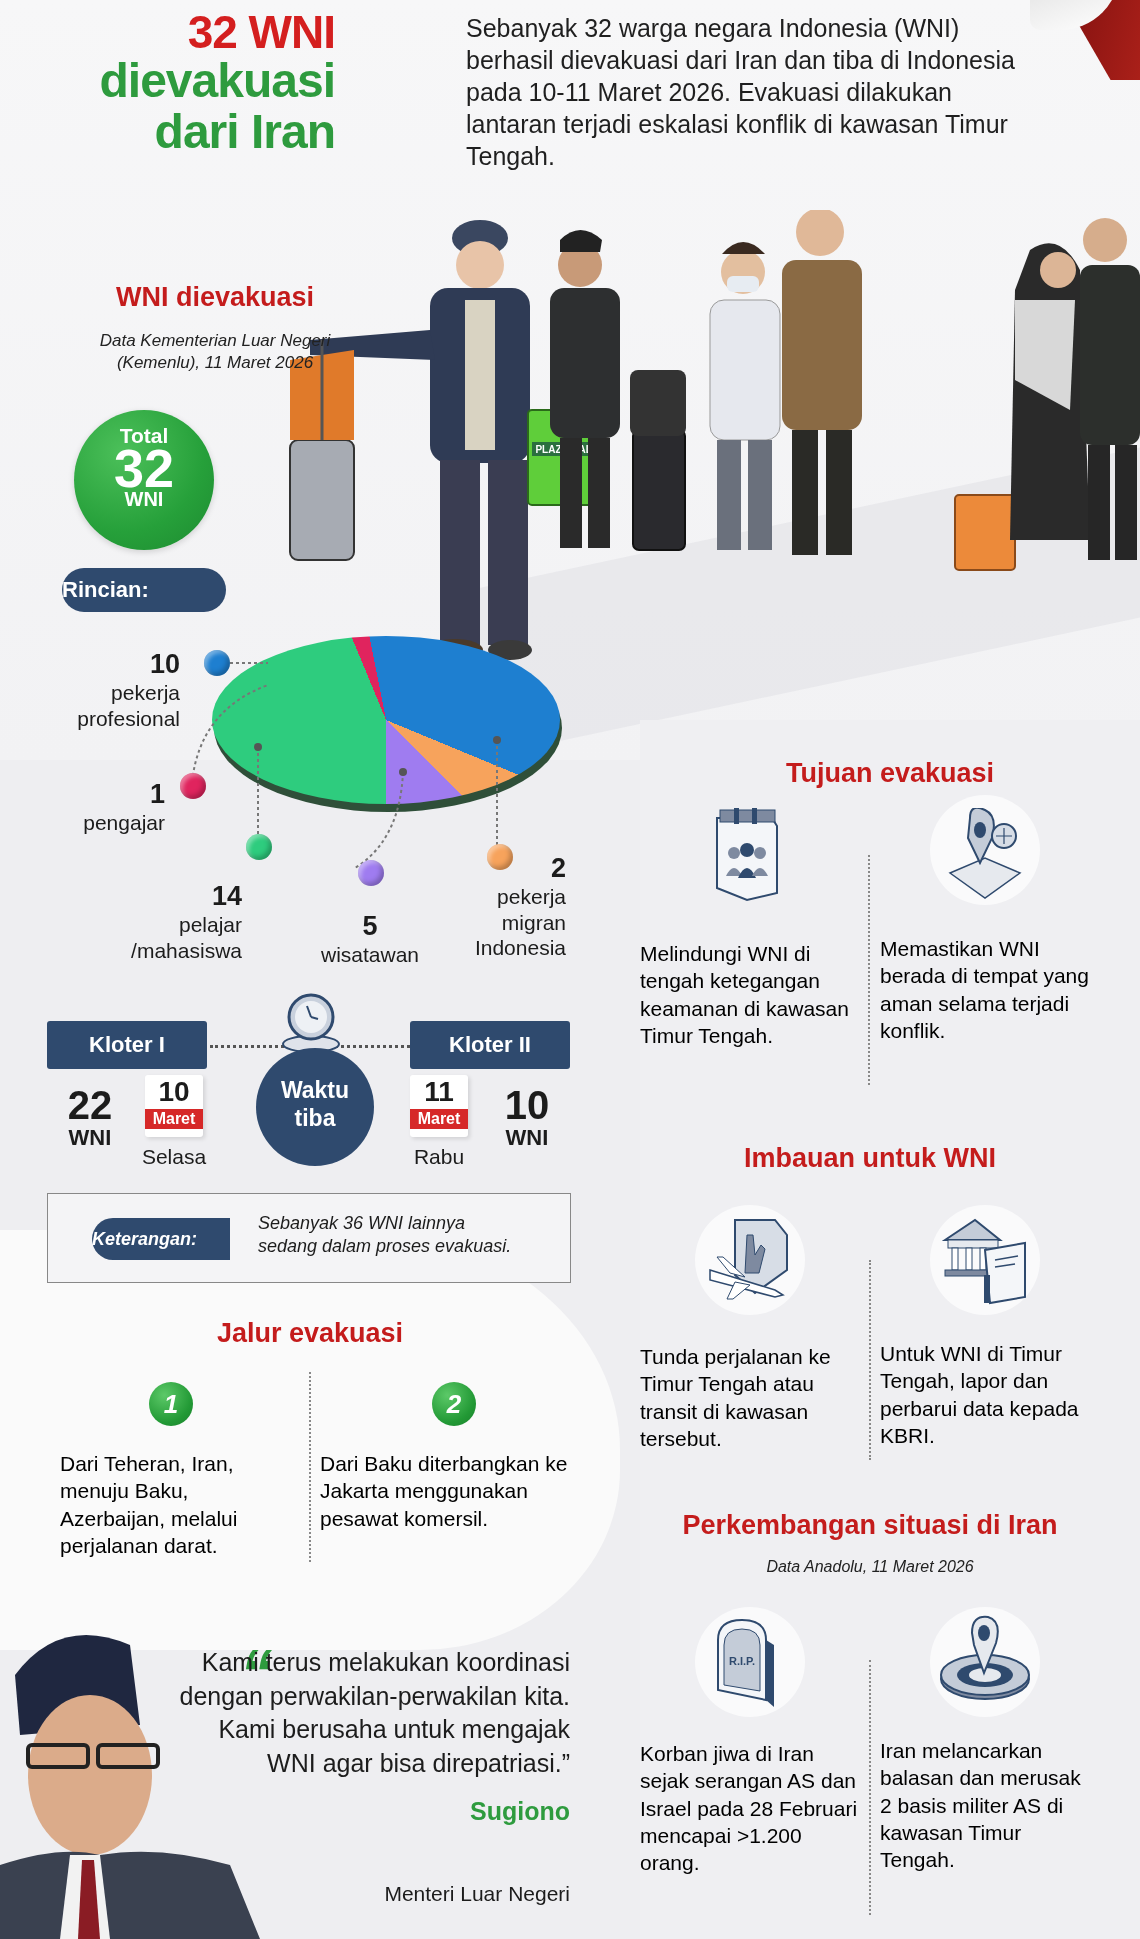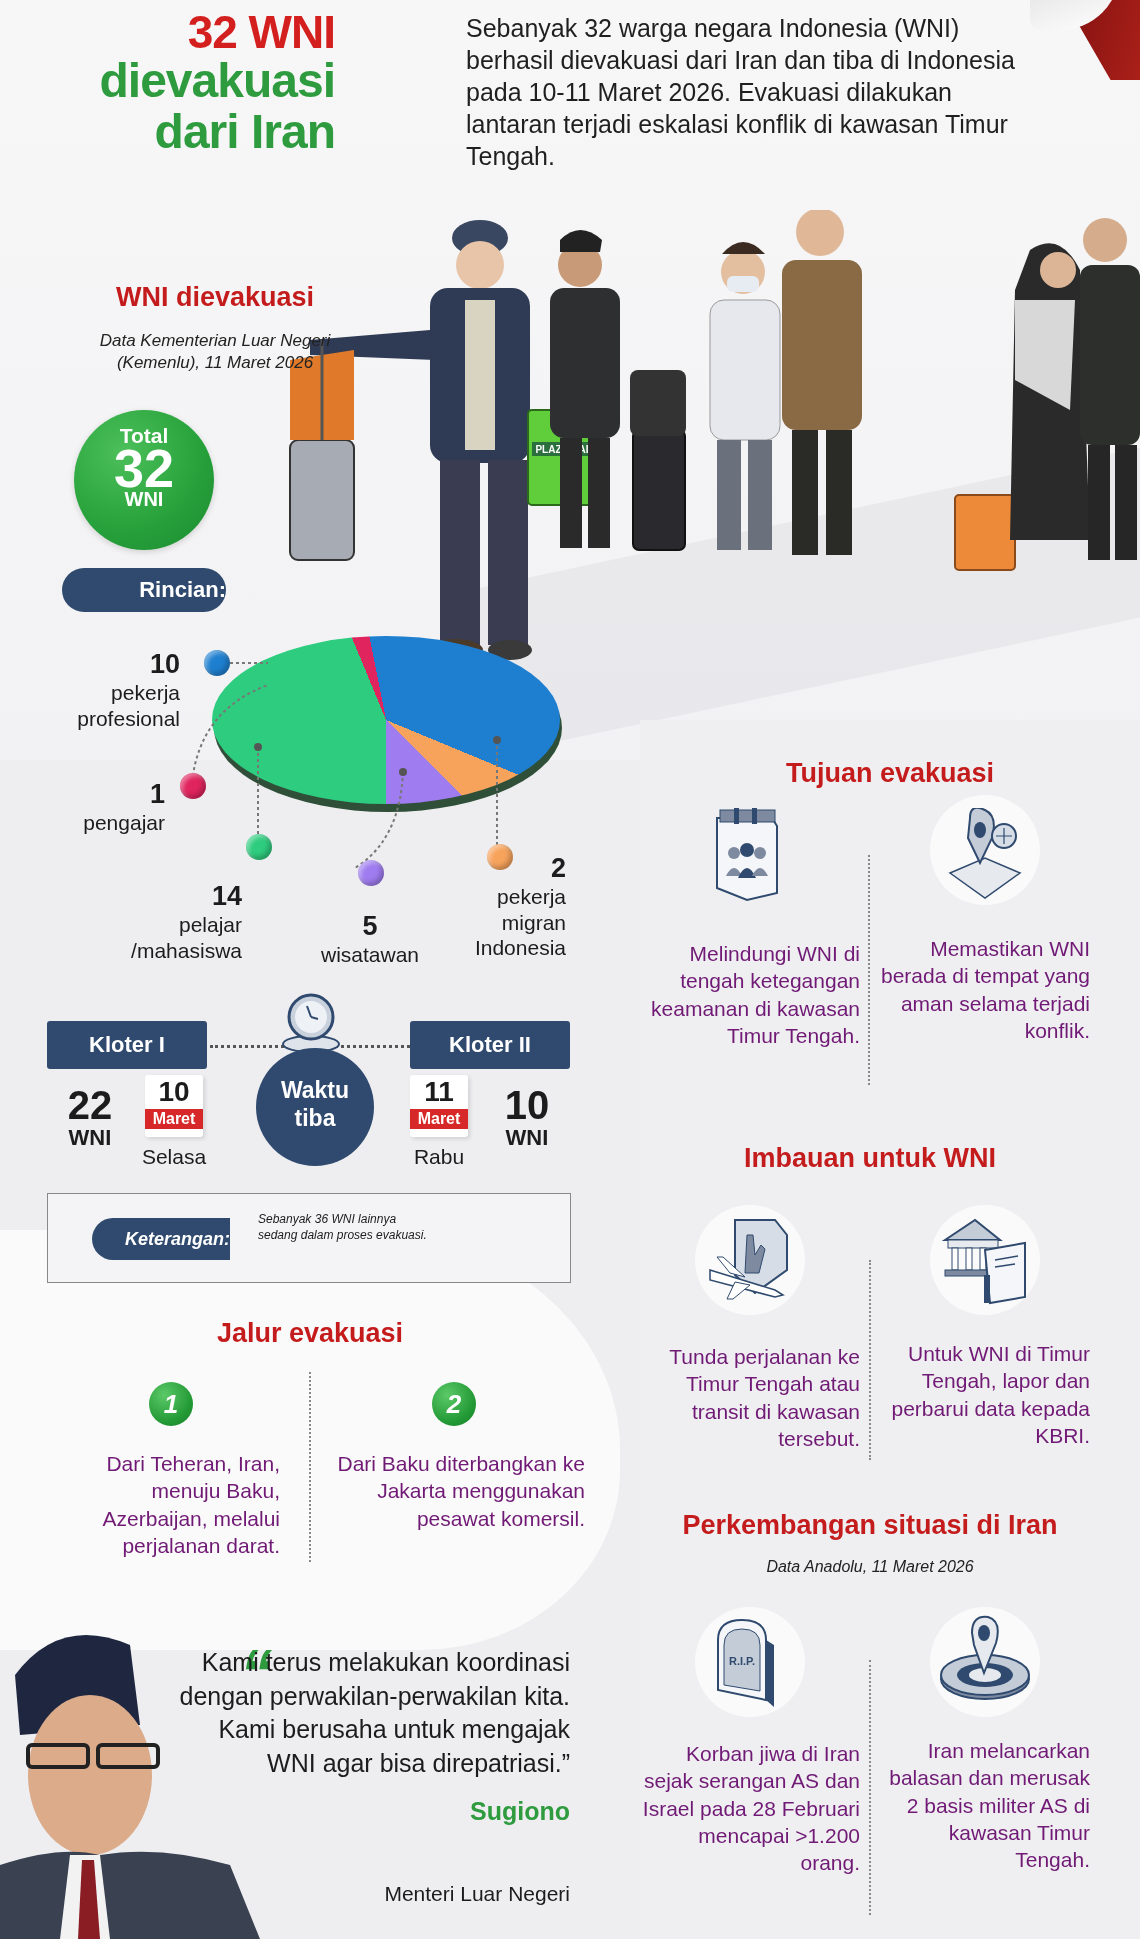--- a/index.html
+++ b/index.html
@@ -37,21 +37,21 @@
   .h-red { color: #c41c1c; font-weight: 700; font-size: 27px; text-align: center; }
   .src { font-style: italic; font-size: 17px; color: #222; text-align: center; line-height: 1.3; }
 
   
   .total { left: 74px; top: 410px; width: 140px; height: 140px; border-radius: 50%;
     background: radial-gradient(circle at 35% 30%, #4cc05a 0%, #26a03a 60%, #1d8a30 100%);
     color: #fff; text-align: center; font-weight: 700; box-shadow: 0 2px 6px rgba(0,0,0,.15); }
   .total .t1 { font-size: 21px; margin-top: 14px; }
   .total .t2 { font-size: 54px; line-height: 40px; }
   .total .t3 { font-size: 20px; }
-  .pill { background: #2f4a6e; color: #fff; font-weight: 700; border-radius: 22px; text-align: right; }
+  .pill { background: #2f4a6e; color: #fff; font-weight: 700; border-radius: 22px; text-align: left; }
   .rincian { left: 62px; top: 568px; width: 164px; height: 44px; font-size: 22px; line-height: 44px; }
   .pie-shadow { left: 214px; top: 644px; width: 348px; height: 168px; border-radius: 50%; background: #1a3d25; opacity: .9; }
   .pie { left: 212px; top: 636px; width: 348px; height: 168px; border-radius: 50%;
     background: conic-gradient(from 0deg, #1e7fd0 0deg 112.5deg, #f7a35c 112.5deg 135deg, #9f7cf0 135deg 180deg, #2ecc7e 180deg 337.5deg, #e0245e 337.5deg 348.75deg, #1e7fd0 348.75deg 360deg); }
 
   .dot { width: 26px; height: 26px; border-radius: 50%; box-shadow: inset -3px -3px 5px rgba(0,0,0,.25), inset 3px 3px 4px rgba(255,255,255,.4); }
   .lbl { text-align: right; font-size: 21px; line-height: 1.2; color: #1c1c1c; }
   .lbl .num { font-weight: 700; font-size: 27px; display: block; }
   .lbl-center { text-align: center; }
 
@@ -63,25 +63,25 @@
   .cal .d { font-weight: 800; font-size: 28px; line-height: 34px; }
   .cal .m { background: #d62828; color: #fff; font-weight: 700; font-size: 16px; line-height: 20px; }
   .day { font-size: 21px; text-align: center; }
   .waktu { left: 256px; top: 1048px; width: 118px; height: 118px; border-radius: 50%; background: #2f4a6e; color: #fff; font-weight: 700; font-size: 23px; text-align: center; line-height: 28px; padding-top: 28px; }
   .clock { left: 280px; top: 990px; width: 62px; height: 62px; }
   .dotted-h { border-top: 3px dotted #555; height: 0; }
 
   
   .ket-box { left: 47px; top: 1193px; width: 524px; height: 90px; border: 1.5px solid #888; background: #f4f4f6; }
   .ket-pill { left: 92px; top: 1218px; width: 138px; height: 42px; line-height: 42px; font-size: 18px; font-style: italic; border-radius: 21px 0 0 21px; }
-  .ket-text { left: 258px; top: 1212px; font-style: italic; font-size: 12px; line-height: 1.3; }
+  .ket-text { left: 258px; top: 1212px; font-style: italic; font-size: 18px; line-height: 1.3; }
 
   
   .num-badge { width: 44px; height: 44px; border-radius: 50%; background: radial-gradient(circle at 35% 30%, #5cc968, #229935 65%, #1a7f2b); color: #fff; font-weight: 700; font-style: italic; font-size: 26px; text-align: center; line-height: 44px; }
-  .body-txt { font-size: 21px; line-height: 1.3; text-align: right; color: #701a75; }
+  .body-txt { font-size: 21px; line-height: 1.3; text-align: left; color: #000000; }
   .vdots { border-left: 2px dotted #888; width: 0; }
 
   
   .icon-circle { width: 110px; height: 110px; border-radius: 50%; background: #fafafb; }
 
   
   .quote-mark { left: 240px; top: 1641px; font-size: 64px; font-weight: 900; color: #2e9b3e; font-style: italic; line-height: 1; }
   .quote { right: 570px; top: 1646px; width: 400px; text-align: right; font-size: 25px; line-height: 1.34; }
   .speaker { right: 570px; top: 1797px; font-weight: 700; color: #2e9b3e; font-size: 25px; text-align: right; }
   .role { right: 570px; top: 1882px; font-size: 21px; text-align: right; }

